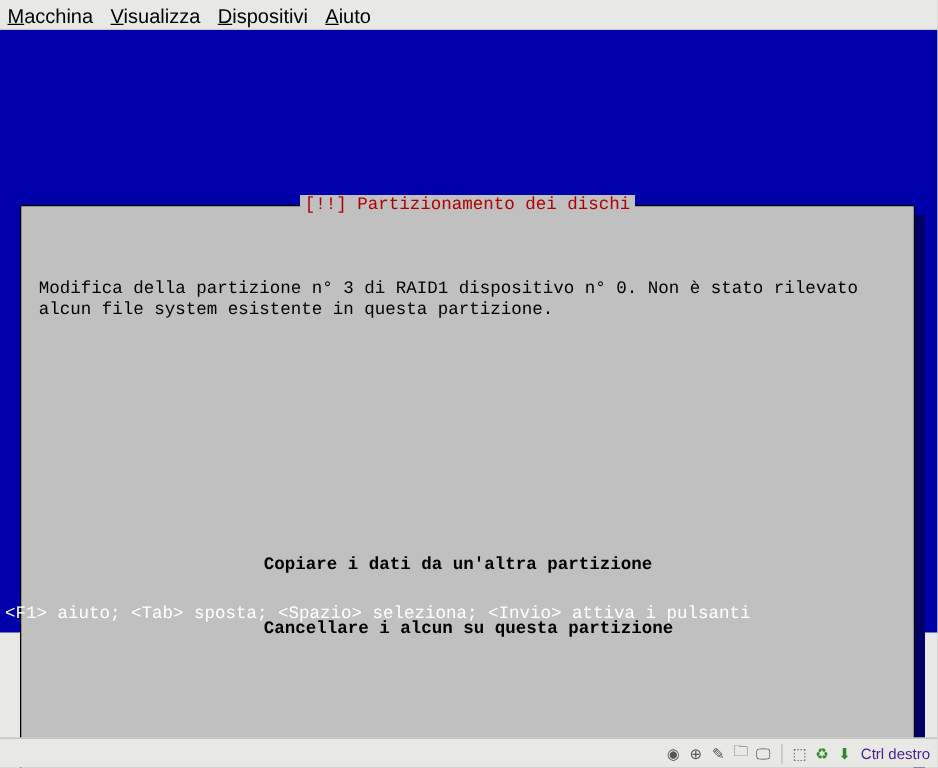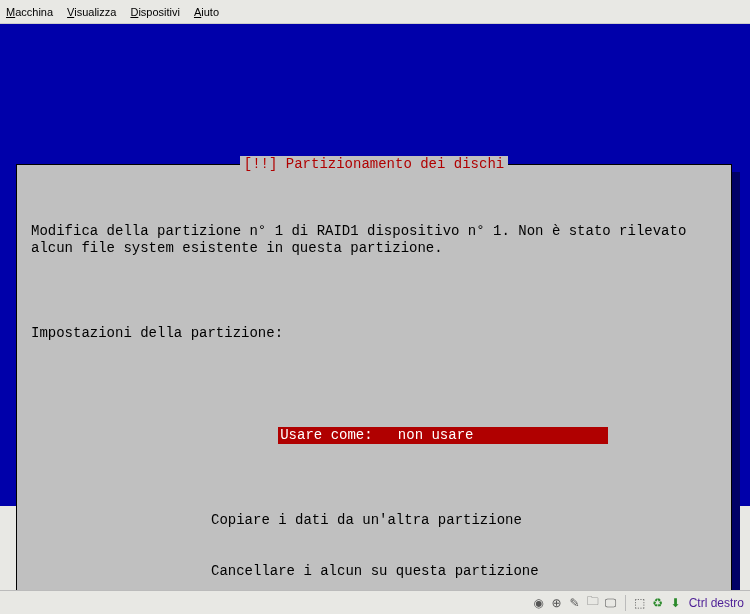--- a/index.html
+++ b/index.html
@@ -8,23 +8,23 @@
     height: 614px;
     font-family: Arial, sans-serif;
     background: #e8e8e4;
     overflow: hidden;
     position: relative;
   }
   .menubar {
     height: 24px;
     background: #e8e8e4;
     display: flex;
-    align-items: center;
+    align-items: flex-end;
     padding: 0 6px;
-    font-size: 11px;
+    font-size: 16px;
     border-bottom: 1px solid #ccc;
   }
   .menubar span { margin-right: 14px; cursor: default; }
   .menubar u { text-decoration: underline; }
   .console {
     position: absolute;
     top: 24px; left: 0;
     width: 750px;
     height: 482px;
     background: #0000aa;
@@ -58,21 +58,21 @@
   }
   .dialog-body { padding: 4px 2px 0 2px; white-space: pre-wrap; }
   .options { margin-left: 180px; }
   .opt-selected {
     background: #b00000;
     color: #fff;
     display: inline-block;
     width: 330px;
     padding: 0 2px;
   }
-  .opt-line { display: block; }
+  .opt-line { display: block; font-weight: bold; }
   .bottom-help {
     position: absolute;
     left: 4px;
     bottom: 6px;
     color: #fff;
     font-family: "Courier New", monospace;
     font-size: 14px;
   }
   .statusbar {
     position: absolute;
@@ -109,35 +109,34 @@
   <span><u>D</u>ispositivi</span>
   <span><u>A</u>iuto</span>
 </div>
 
 <div class="console">
   <div class="dialog">
     <div class="dialog-title-row">
       <span class="dialog-title">[!!] Partizionamento dei dischi</span>
     </div>
     <div class="dialog-body">
-      <div>Modifica della partizione n° 1 di RAID1 dispositivo n° 1. Non è stato rilevato alcun file system esistente in questa partizione.</div>
+      <div>Modifica della partizione n° 3 di RAID1 dispositivo n° 0. Non è stato rilevato alcun file system esistente in questa partizione.</div>
       <br>
-      <div>Impostazioni della partizione:</div>
       <br>
       <div class="options">
-        <span class="opt-selected">Usare come:   non usare</span>
         <br><br>
         <span class="opt-line">Copiare i dati da un'altra partizione</span>
         <span class="opt-line">Cancellare i alcun su questa partizione</span>
         
       </div>
       <br>
       
     </div>
   </div>
+  <div class="bottom-help">&lt;F1&gt; aiuto; &lt;Tab&gt; sposta; &lt;Spazio&gt; seleziona; &lt;Invio&gt; attiva i pulsanti</div>
 </div>
 
 <div class="statusbar">
   <span class="status-icon">◉</span>
   <span class="status-icon">⊕</span>
   <span class="status-icon">✎</span>
   <span class="status-icon">🗀</span>
   <span class="status-icon">🖵</span>
   <span class="status-sep"></span>
   <span class="status-icon">⬚</span>

